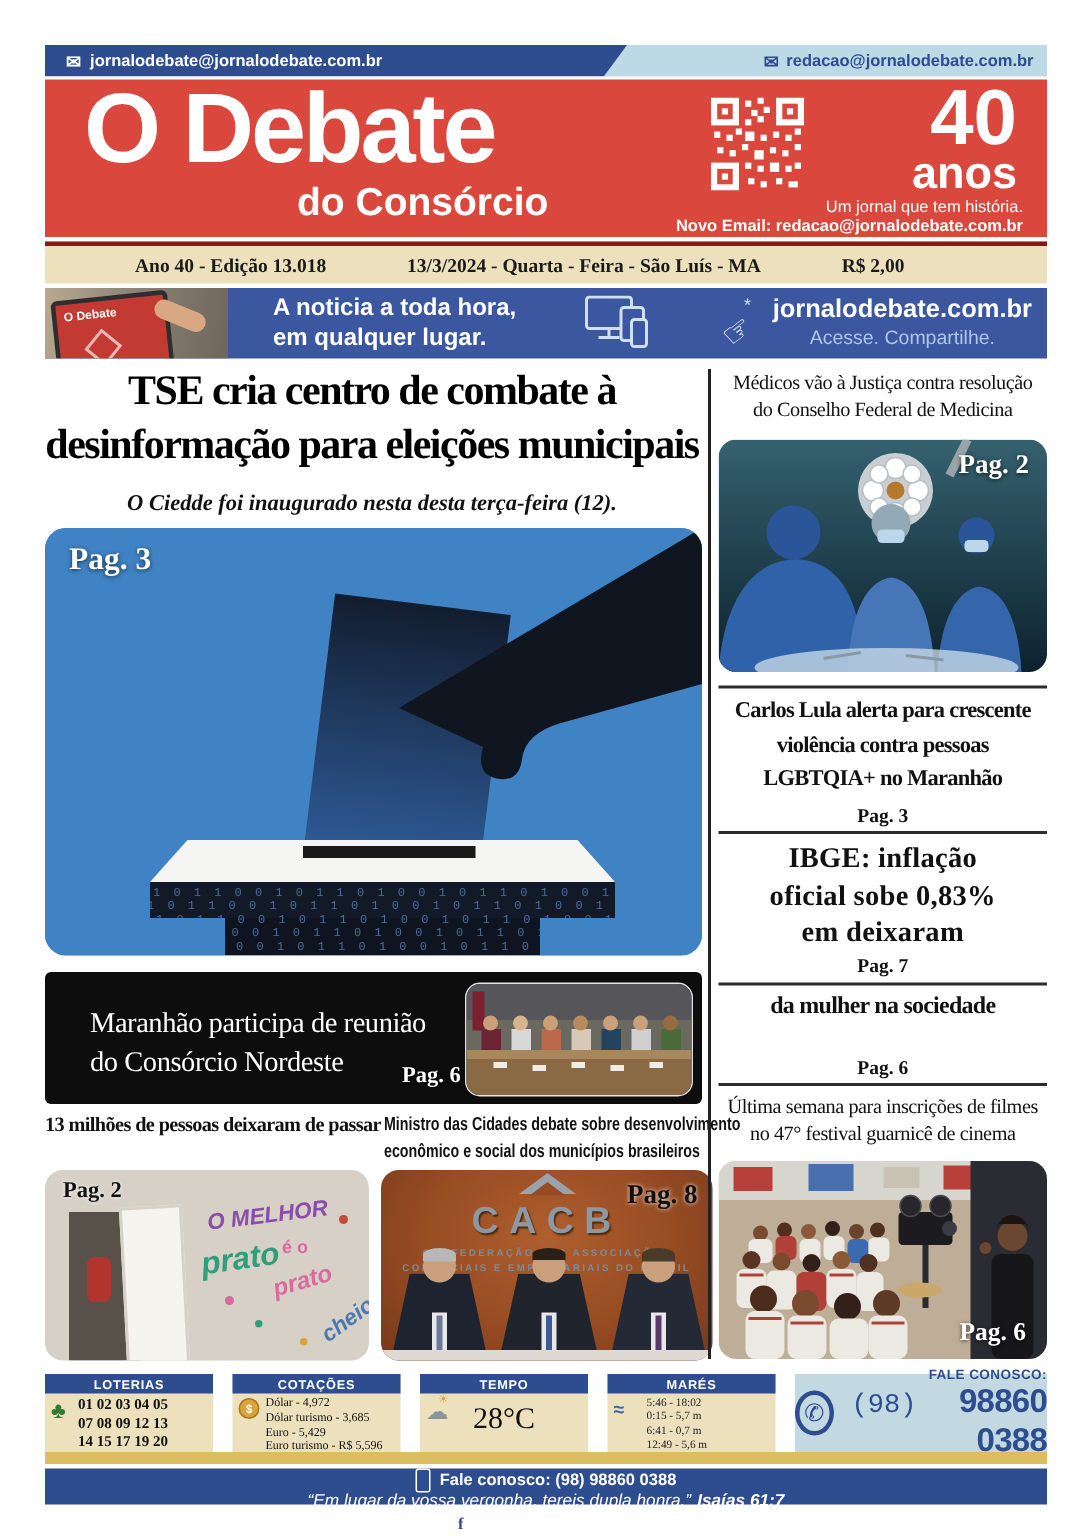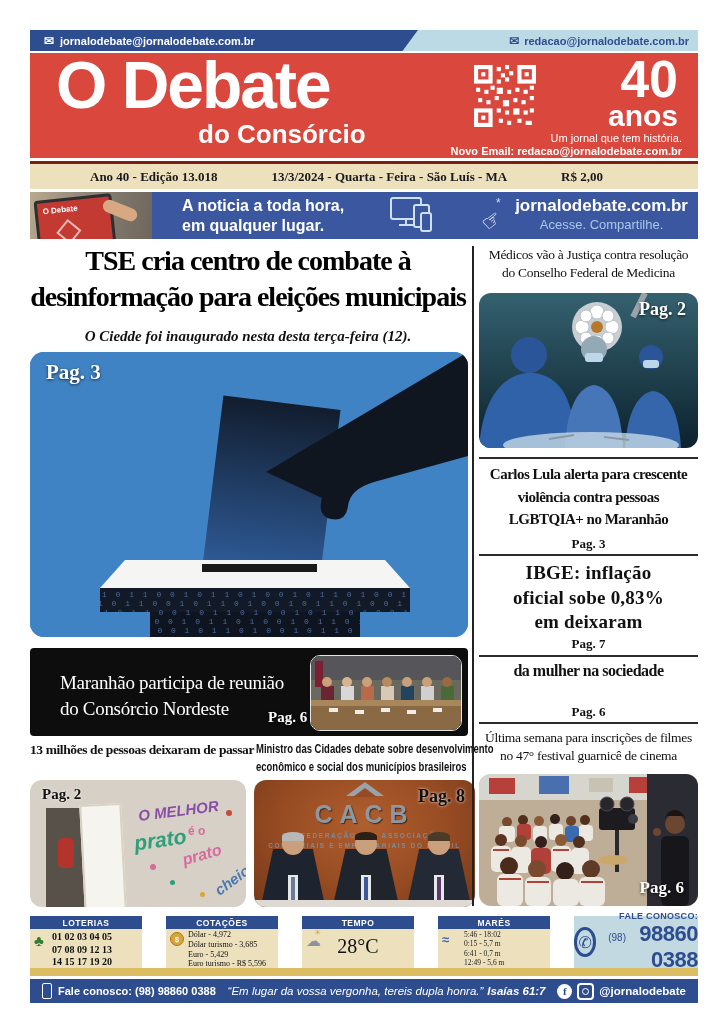--- a/index.html
+++ b/index.html
@@ -112,21 +112,21 @@
   .rc-title-center{font-family:"Liberation Serif",serif;font-weight:bold;text-align:center;letter-spacing:-0.5px;}
   .rc-pag{font-family:"Liberation Serif",serif;font-weight:bold;font-size:13px;text-align:center;width:219px;}
   .rc-div{position:absolute;left:479px;width:219px;border-top:2px solid #2b2b2b;}
   .rc-photo{border-radius:12px;overflow:hidden;position:absolute;left:479px;}
   .rc-surgery{top:293px;width:219px;height:155px;}
   .rc-surgery .pag{position:absolute;right:12px;top:6px;font-size:18px;}
   .rc-kids{top:774px;width:219px;height:132px;}
   .rc-kids .pag{position:absolute;right:14px;bottom:8px;font-size:17px;}
 
   
-  .bottom-strip{position:absolute;left:30px;top:916px;width:668px;height:52px;display:flex;gap:24px;}
+  .bottom-strip{position:absolute;left:30px;top:916px;width:668px;height:52px;display:flex;gap:13px;}
   .bs-box{flex:0 0 112px;background:#ece0bd;position:relative;}
   .bs-head{height:13px;background:#2e4d8f;color:#fff;font-size:8.5px;font-weight:bold;display:flex;
       align-items:center;justify-content:center;letter-spacing:.5px;}
   .bs-body{position:relative;height:39px;}
   .bs-icon{position:absolute;left:4px;top:3px;}
   .lot-rows{position:absolute;left:22px;top:2px;font-family:"Liberation Serif",serif;font-weight:bold;
       font-size:10px;line-height:1.25;}
   .cot-rows{position:absolute;left:22px;top:1px;font-family:"Liberation Serif",serif;font-size:8px;line-height:1.22;}
   .tempo-val{position:absolute;left:0;top:6px;width:112px;text-align:center;font-family:"Liberation Serif",serif;font-size:20px;}
   .mar-rows{position:absolute;left:26px;top:1px;font-family:"Liberation Serif",serif;font-size:7.5px;line-height:1.25;color:#222;}
@@ -135,27 +135,27 @@
       font-size:8px;font-weight:bold;display:flex;align-items:center;justify-content:center;}
   .cloud{color:#8a93a0;font-size:15px;}
   .sunspark{position:absolute;left:12px;top:-1px;color:#d9a43a;font-size:8px;}
   .wave{color:#3a6ab0;font-size:13px;font-weight:bold;}
   .bs-contact{flex:1;background:#c3d9e2;display:flex;align-items:center;justify-content:center;gap:12px;}
   .wa-icon{width:30px;height:30px;border-radius:50%;border:3px solid #2e4d8f;color:#2e4d8f;font-size:16px;
       display:flex;align-items:center;justify-content:center;box-sizing:border-box;}
   .contact-col{text-align:right;color:#2e4d8f;}
   .contact-label{font-size:9px;font-weight:bold;letter-spacing:.3px;text-align:right;}
   .contact-num{display:flex;align-items:baseline;gap:4px;justify-content:flex-end;}
-  .contact-area{font-size:10px;}
+  .contact-area{font-size:18px;font-family:Liberation Mono, monospace;}
   .contact-number{font-size:22px;font-weight:800;letter-spacing:-0.5px;}
   .gold-strip{position:absolute;left:30px;top:968px;width:668px;height:8px;background:#ddbd62;}
 
   
   .footer{position:absolute;left:30px;top:979px;width:668px;height:24px;background:#2e4d8f;color:#fff;
-      display:flex;align-items:center;justify-content:space-between;padding:0 12px;box-sizing:border-box;}
+      display:flex;align-items:center;justify-content:space-between;padding:0 12px;box-sizing:border-box;flex-direction:column;}
   .f-left{display:flex;align-items:center;gap:6px;font-size:11px;font-weight:bold;}
   .ph{width:8px;height:14px;border:1px solid #fff;border-radius:2px;}
   .f-quote{font-size:11.5px;font-style:italic;}
   .f-quote b{margin-left:4px;}
   .f-right{display:flex;align-items:center;gap:5px;font-size:11.5px;font-weight:bold;}
   .fb{width:15px;height:15px;border-radius:50%;background:#fff;color:#2e4d8f;font-weight:bold;font-size:11px;
       display:flex;align-items:center;justify-content:center;font-family:"Liberation Serif",serif;}
   .ig{width:13px;height:13px;border:2px solid #fff;border-radius:4px;position:relative;box-sizing:content-box;}
   .ig::after{content:"";position:absolute;left:3px;top:3px;width:7px;height:7px;border:1.5px solid #fff;border-radius:50%;box-sizing:border-box;}
 </style>

